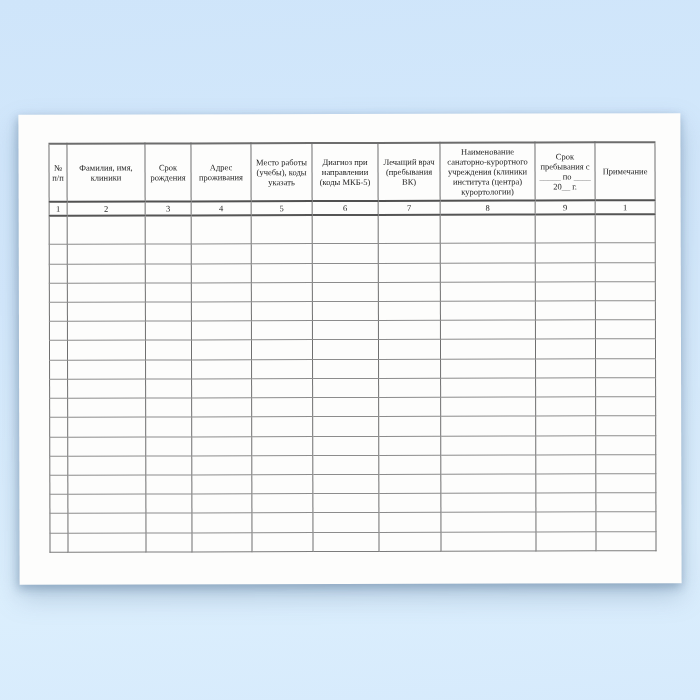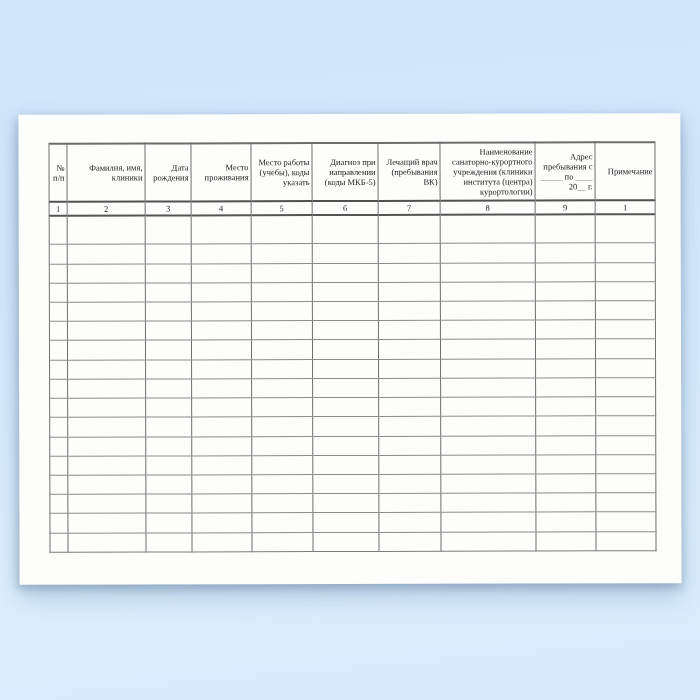--- a/index.html
+++ b/index.html
@@ -49,21 +49,20 @@
     vertical-align: middle;
     font-weight: normal;
     color: #1b1b1b;
     font-size: 8.5px;
     line-height: 1.2;
     overflow: hidden;
   }
   tr.header-row th {
     height: 56px;
     border-bottom: 2px solid #515151;
-    text-align: right;
   }
   tr.number-row td {
     height: 12px;
     border-bottom: 2px solid #555555;
     font-size: 8.5px;
   }
   tbody td {
     border-bottom: 1px solid #8c8c8c;
   }
   tbody tr:last-child td {
@@ -85,27 +84,27 @@
           <col style="width: 66px;">
           <col style="width: 62px;">
           <col style="width: 95px;">
           <col style="width: 60px;">
           <col style="width: 60px;">
         </colgroup>
       <thead>
         <tr class="header-row" id="header-row">
             <th>№ п/п</th>
             <th>Фамилия, имя, клиники</th>
-            <th>Дата рождения</th>
-            <th>Место проживания</th>
+            <th>Срок рождения</th>
+            <th>Адрес проживания</th>
             <th>Место работы (учебы), коды указать</th>
             <th>Диагноз при направлении (коды МКБ-5)</th>
             <th>Лечащий врач (пребывания ВК)</th>
             <th>Наименование санаторно-курортного учреждения (клиники института (центра) курортологии)</th>
-            <th>Адрес пребывания с _____ по ____ 20__ г.</th>
+            <th>Срок пребывания с _____ по ____ 20__ г.</th>
             <th>Примечание</th>
           </tr>
         <tr class="number-row" id="number-row">
             <td>1</td>
             <td>2</td>
             <td>3</td>
             <td>4</td>
             <td>5</td>
             <td>6</td>
             <td>7</td>

